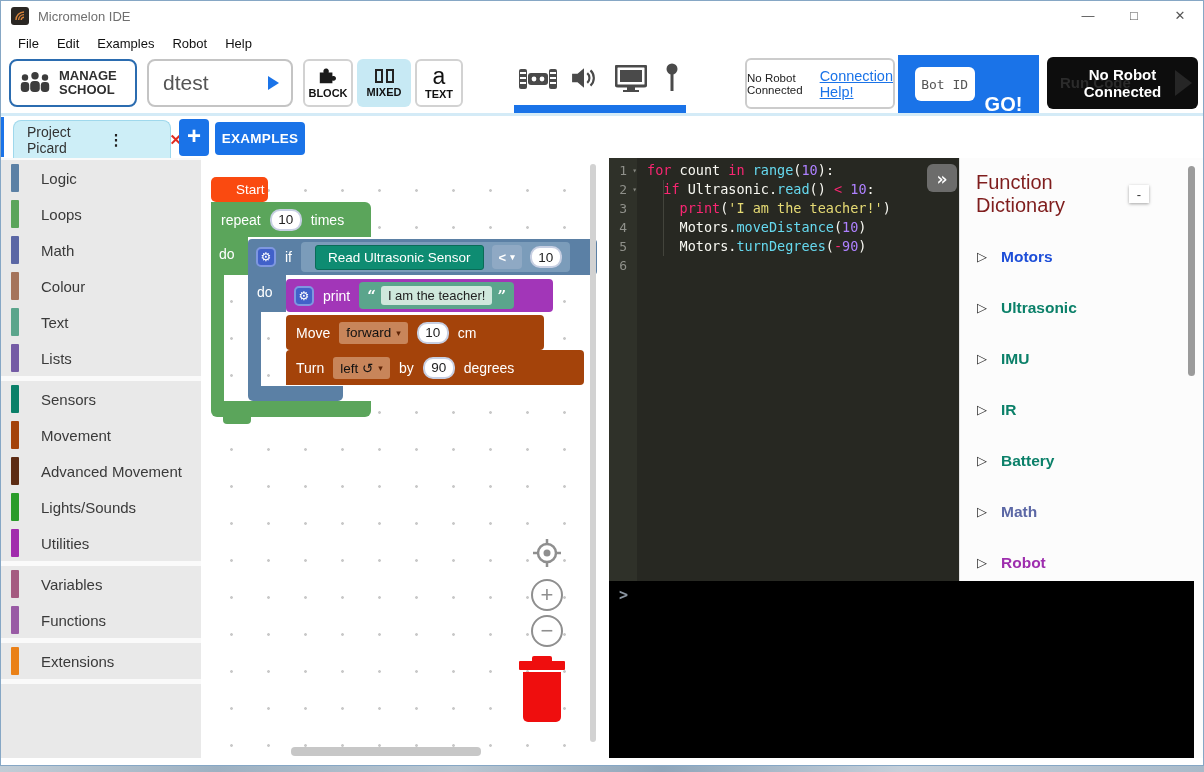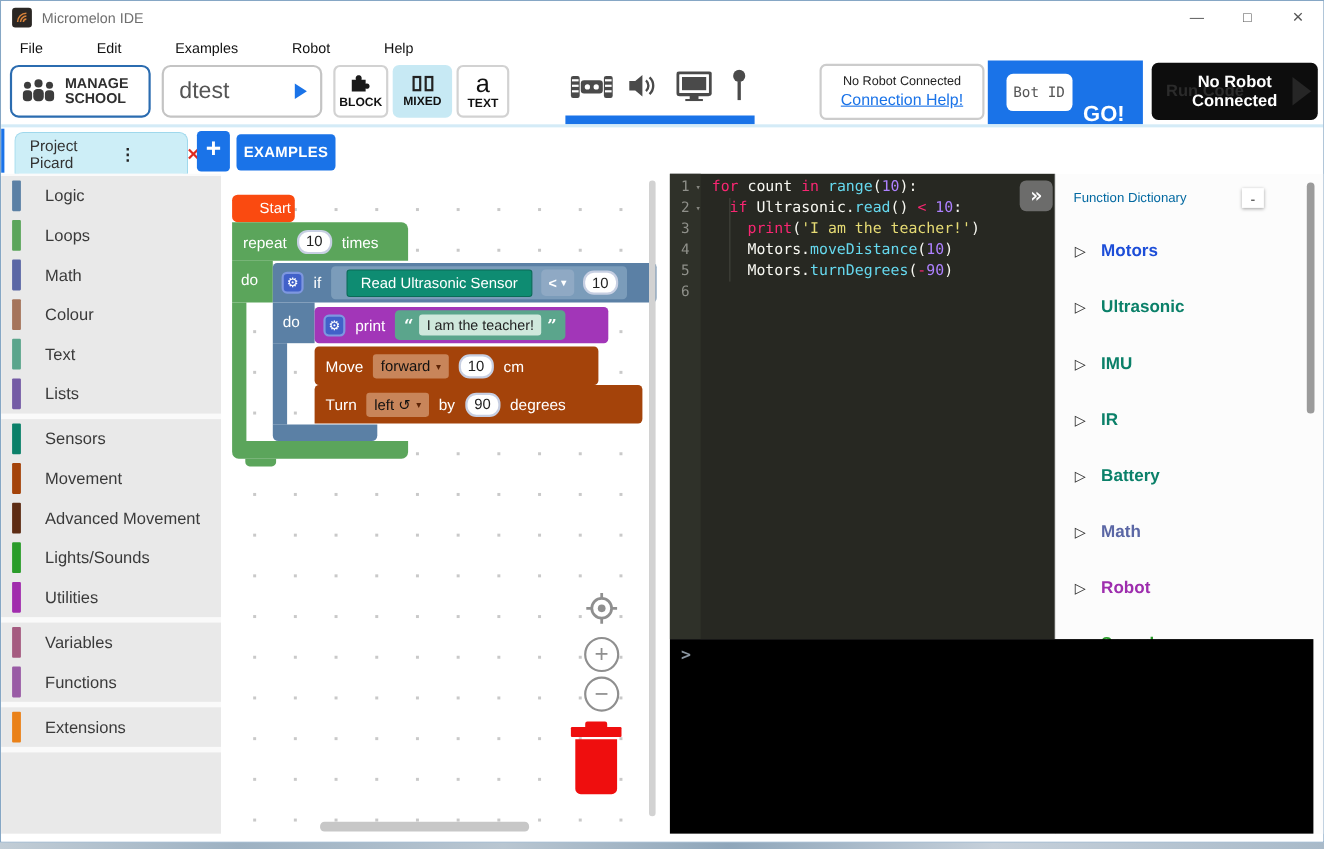--- a/index.html
+++ b/index.html
@@ -9,42 +9,42 @@
   .window { position:absolute; left:0; top:0; width:1204px; height:766px; background:#fff; border:1px solid #86a7c5; overflow:hidden; }
 
   
   .titlebar { position:absolute; left:0; top:0; width:100%; height:30px; display:flex; align-items:center; background:#fff; }
   .app-logo { width:18px; height:18px; margin-left:10px; background:#2a2623; border-radius:3px; display:flex; align-items:center; justify-content:center; }
   .app-title { margin-left:9px; font-size:13px; color:#6f6f6f; }
   .win-controls { margin-left:auto; display:flex; }
   .win-btn { width:46px; text-align:center; font-size:13px; color:#555; line-height:30px; }
 
   
-  .menubar { position:absolute; left:0; top:30px; width:100%; height:24px; display:flex; align-items:center; padding-left:8px; background:#fff;gap:31px; }
+  .menubar { position:absolute; left:0; top:30px; width:100%; height:24px; display:flex; align-items:center; padding-left:8px; background:#fff; }
   .menu-item { font-size:13px; color:#111; padding:0 9px; }
 
   
   .toolbar { position:absolute; left:0; top:54px; width:100%; height:58px; background:#fff; }
   .toolbar-divider { position:absolute; left:0; top:112px; width:100%; height:3px; background:#d4ebf7; }
   .manage-btn { position:absolute; left:8px; top:4px; width:128px; height:48px; border:2px solid #2b6cb0; border-radius:8px; display:flex; align-items:center; gap:7px; padding:0 7px; background:#fff; }
   .manage-label { font-size:13px; font-weight:bold; color:#2f2f2f; line-height:14px; }
   .proj-select { position:absolute; left:146px; top:4px; width:146px; height:48px; border:2px solid #c4c4c4; border-radius:8px; display:flex; align-items:center; background:#fff; }
   .proj-select span { font-size:21px; color:#555; margin-left:14px; flex:1; }
   .sel-caret { width:0; height:0; border-left:11px solid #1a73e8; border-top:7px solid transparent; border-bottom:7px solid transparent; margin-right:12px; }
   .mode-btn { position:absolute; top:4px; height:48px; border-radius:6px; display:flex; flex-direction:column; align-items:center; justify-content:center; gap:2px; background:#fff; border:2px solid #d2d2d2; }
   .mode-btn .mode-label { font-size:11px; font-weight:bold; color:#111; }
   .mode-block { left:302px; width:50px; }
   .mode-mixed { left:356px; width:54px; background:#c7e9f4; border:none; }
   .mode-text  { left:414px; width:48px; }
   .mixed-icon { display:flex; gap:3px; height:16px; align-items:center; }
   .mixed-icon i { display:block; width:8px; height:14px; border:2.5px solid #222; }
   .text-a { font-size:23px; color:#111; line-height:20px; }
   .hw-icon { position:absolute; top:8px; }
   .active-tab-bar { position:absolute; left:513px; top:50px; width:172px; height:8px; background:#1a73e8; }
-  .conn-box { position:absolute; left:744px; top:3px; width:150px; height:51px; border:2px solid #ccc; border-radius:6px; background:#fff; display:flex; flex-direction:column; align-items:center; justify-content:center; gap:3px; }
+  .conn-box { position:absolute; left:744px; top:3px; width:150px; height:51px; border:2px solid #ccc; border-radius:6px; background:#fff; display:flex; flex-direction:row; align-items:center; justify-content:center; gap:3px; }
   .conn-status { font-size:11.5px; color:#222; }
   .conn-help { font-size:14.5px; color:#1a73e8; text-decoration:underline; }
   .go-group { position:absolute; left:897px; top:0; width:141px; height:58px; background:#1a73e8; display:flex; align-items:center; justify-content:center; gap:10px; }
   .botid { width:60px; height:34px; background:#fff; border-radius:6px; display:flex; align-items:center; justify-content:center; font-family:"DejaVu Sans Mono", monospace; font-size:13px; color:#555; }
   .go-label { font-size:20px; font-weight:800; color:#fff;margin-top:40px; }
   .run-btn { position:absolute; left:1046px; top:2px; width:151px; height:52px; background:#0d0d0d; border-radius:6px; overflow:hidden; }
   .run-ghost { position:absolute; left:13px; top:17px; font-size:15px; font-weight:bold; color:#2b2b2b; }
   .run-ghost-arrow { position:absolute; right:6px; top:13px; width:0; height:0; border-left:17px solid #262626; border-top:13px solid transparent; border-bottom:13px solid transparent; }
   .run-label { position:absolute; left:0; top:0; width:100%; height:100%; display:flex; flex-direction:column; align-items:center; justify-content:center; font-size:15px; font-weight:800; color:#fff; line-height:17px; }
 
@@ -112,21 +112,21 @@
   .fold-caret { position:absolute; right:0px; top:0; font-size:8px; color:#85867f; }
   .code-area { position:absolute; left:38px; top:3px; right:0; }
   .code-line { height:19px; line-height:19px; font-size:13.5px; white-space:pre; }
   .tk-kw { color:#F92672; } .tk-fn { color:#66D9EF; } .tk-num { color:#AE81FF; } .tk-str { color:#E6DB74; } .tk-pl { color:#F8F8F2; }
   .indent-guide { position:absolute; left:54px; top:22px; width:1px; height:76px; background:#43443c; }
   .collapse-btn { position:absolute; right:2px; top:6px; width:30px; height:28px; background:rgba(112,112,112,.95); border-radius:6px; color:#fff; font-size:18px; font-weight:bold; display:flex; align-items:center; justify-content:center; }
 
   
   .dict { position:absolute; left:958px; top:157px; width:246px; height:600px; background:#fcfcfc; border-left:1px solid #e3e3e3; }
   .dict-title-row { display:flex; align-items:center; padding:13px 16px 6px 16px; }
-  .dict-title { font-size:12px; color:#0369a1; flex:1; }
+  .dict-title { font-size:20px; color:#7f1d1d; flex:1; }
   .dict-min { width:20px; height:18px; background:#fff; box-shadow:0 1px 3px rgba(0,0,0,.35); font-size:13px; color:#333; display:flex; align-items:center; justify-content:center; margin-right:40px; }
   .dict-items { margin-top:8px; }
   .dict-row { height:51px; display:flex; align-items:center; gap:14px; padding-left:17px; }
   .dict-tri { font-size:13px; color:#2b2b2b; }
   .dict-label { font-size:15.5px; font-weight:bold; }
   .dict-scroll { position:absolute; left:228px; top:8px; width:7px; height:210px; background:#9b9b9b; border-radius:4px; }
 
   
   .console { position:absolute; left:608px; top:580px; width:585px; height:177px; background:#000; }
   .console-prompt { position:absolute; left:10px; top:5px; font-family:"DejaVu Sans Mono", monospace; font-size:15px; font-weight:bold; color:#8a95a1; }

